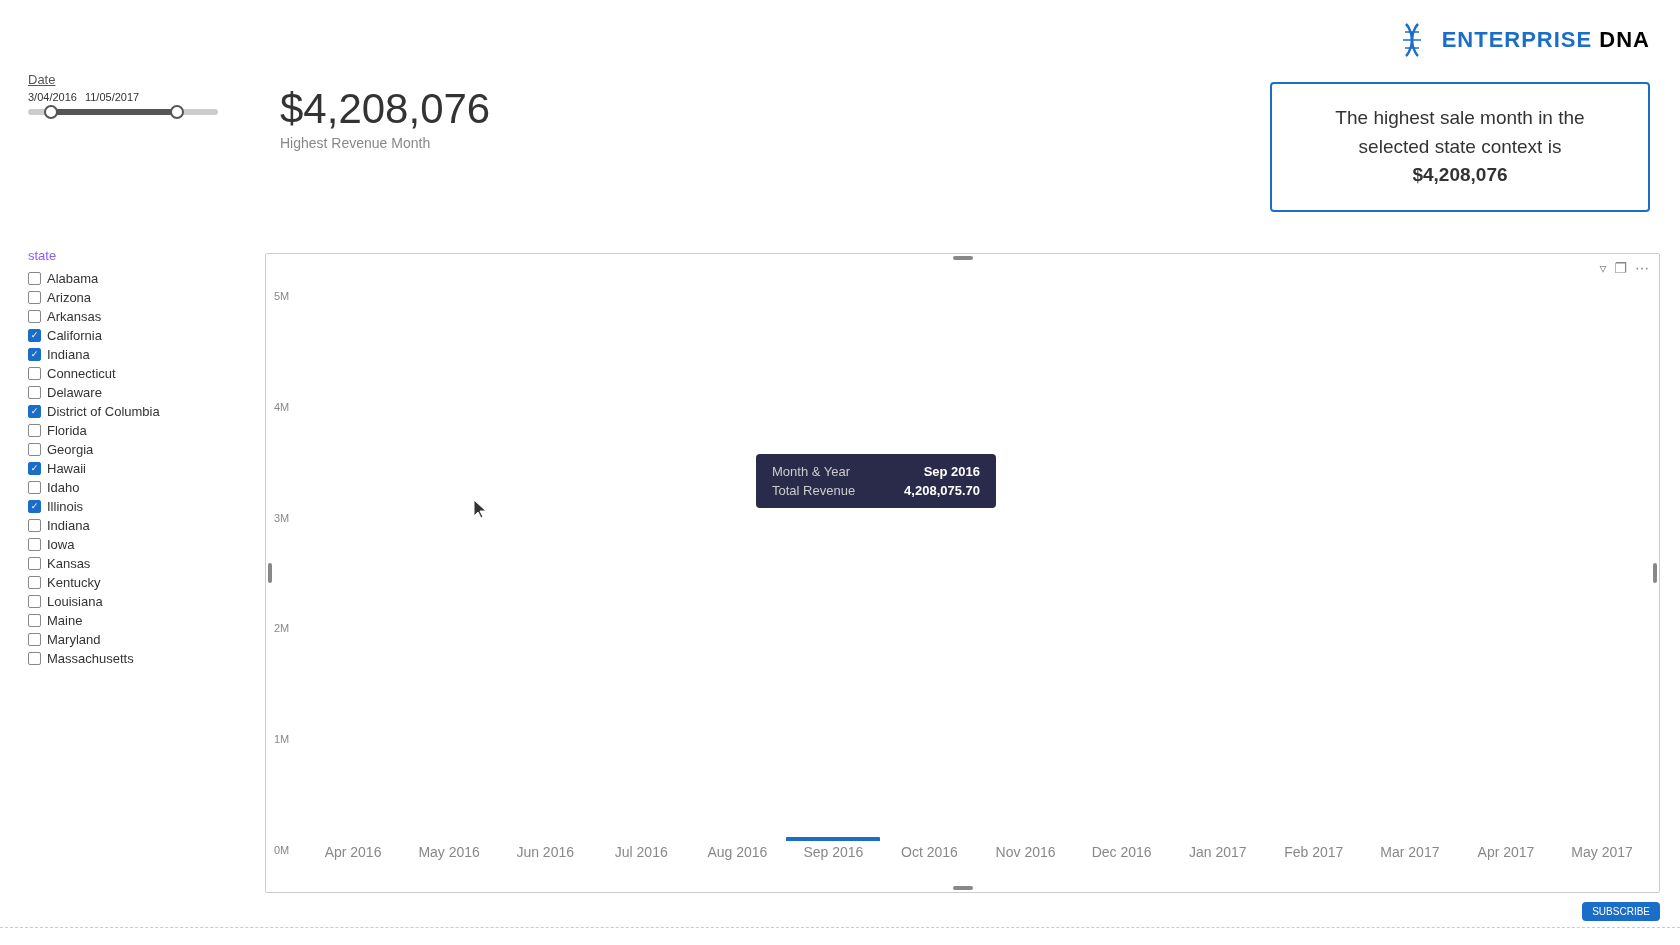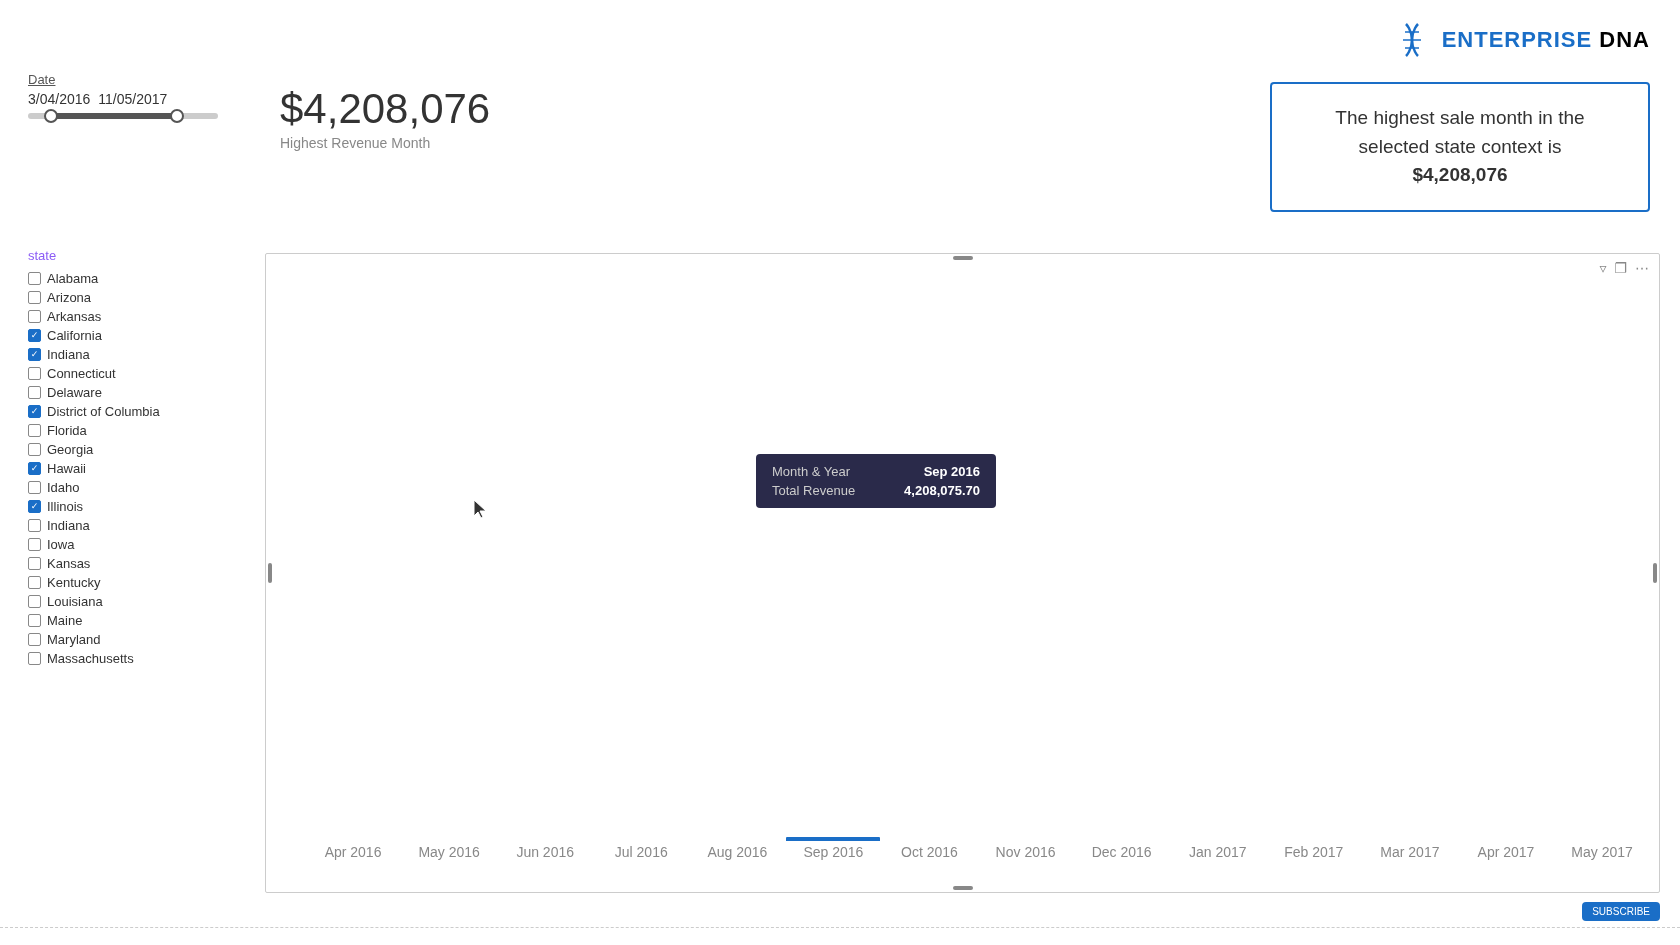--- a/index.html
+++ b/index.html
@@ -48,21 +48,21 @@
       text-decoration: underline;
     }
     .date-range-inputs {
       display: flex;
       gap: 8px;
       font-size: 13px;
       color: #333;
       margin-bottom: 6px;
     }
     .date-val {
-      font-size: 14px;
+      font-size: 11px;
       color: #333;
     }
     .slider-track {
       width: 190px;
       height: 6px;
       background: #ccc;
       border-radius: 3px;
       position: relative;
       margin-top: 6px;
     }
@@ -456,20 +456,28 @@
 
   <div class="resize-handle resize-v" style="left:2px; top:50%; transform:translateY(-50%);"></div>
 
   <div class="resize-handle resize-v" style="right:2px; top:50%; transform:translateY(-50%);"></div>
 
   <div class="resize-handle resize-h" style="bottom:2px; left:50%; transform:translateX(-50%);"></div>
 
   <div class="resize-handle resize-h" style="top:2px; left:50%; transform:translateX(-50%);"></div>
 
   <div class="chart-body">
+    <div class="y-axis" id="y-axis">
+        <div>5M</div>
+        <div>4M</div>
+        <div>3M</div>
+        <div>2M</div>
+        <div>1M</div>
+        <div>0M</div>
+      </div>
     <div class="bars-area" id="bars-area">
         <div class="bar-group">
           <div class="bar" style="height: 52%;"></div>
           <div class="x-label">Apr 2016</div>
         </div>
         <div class="bar-group">
           <div class="bar" style="height: 55%;"></div>
           <div class="x-label">May 2016</div>
         </div>
         <div class="bar-group">

